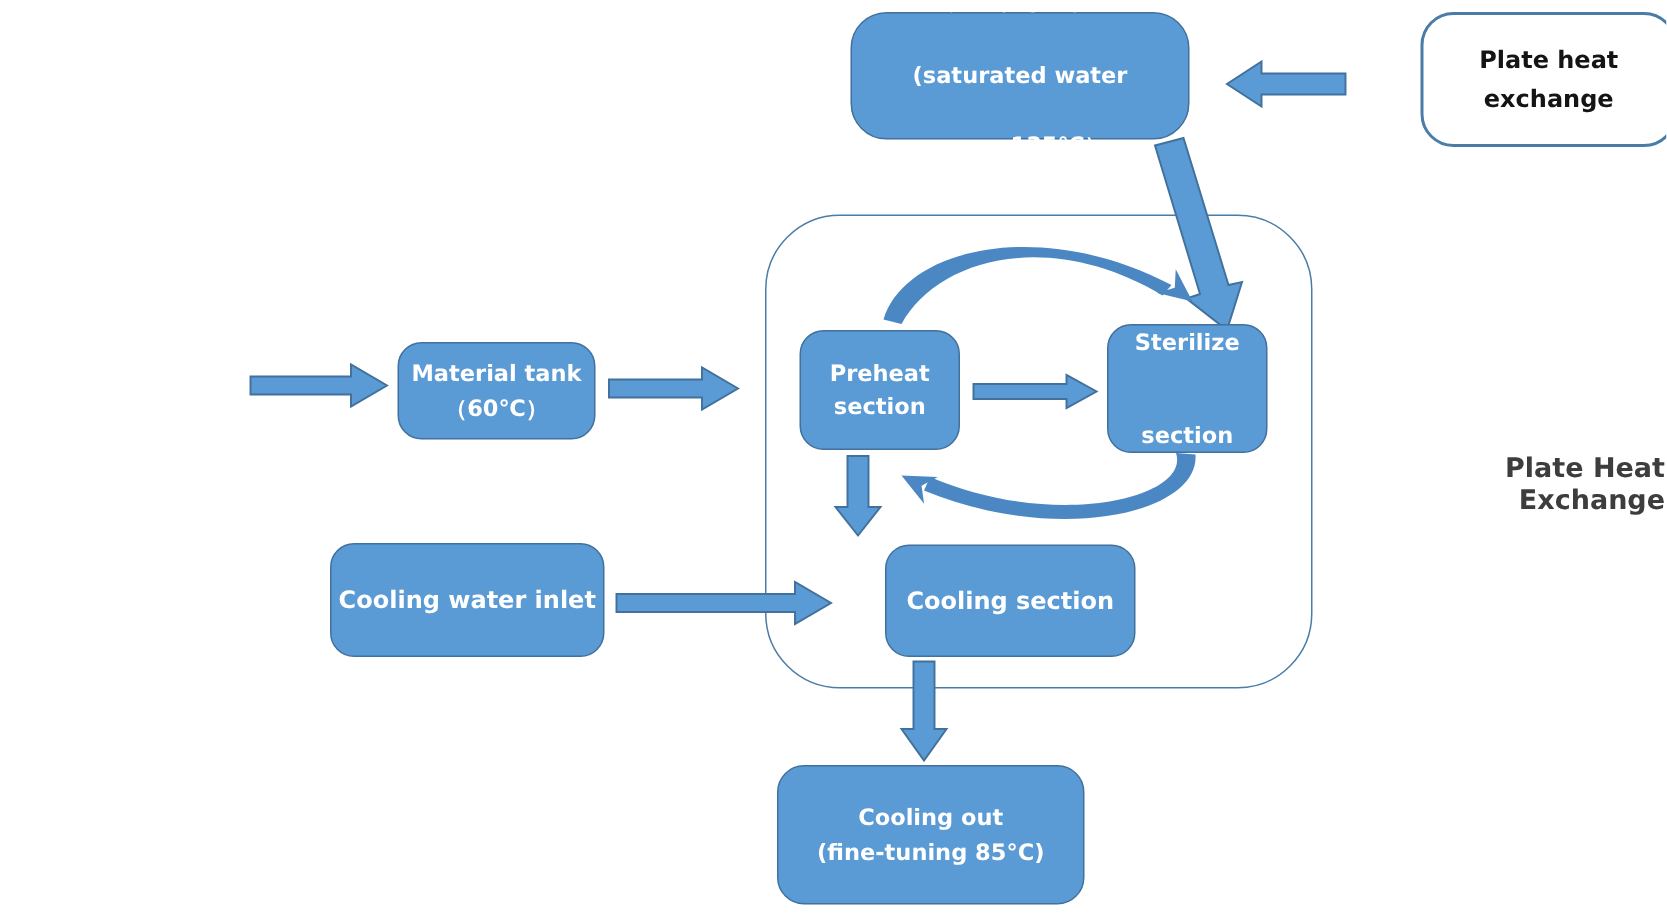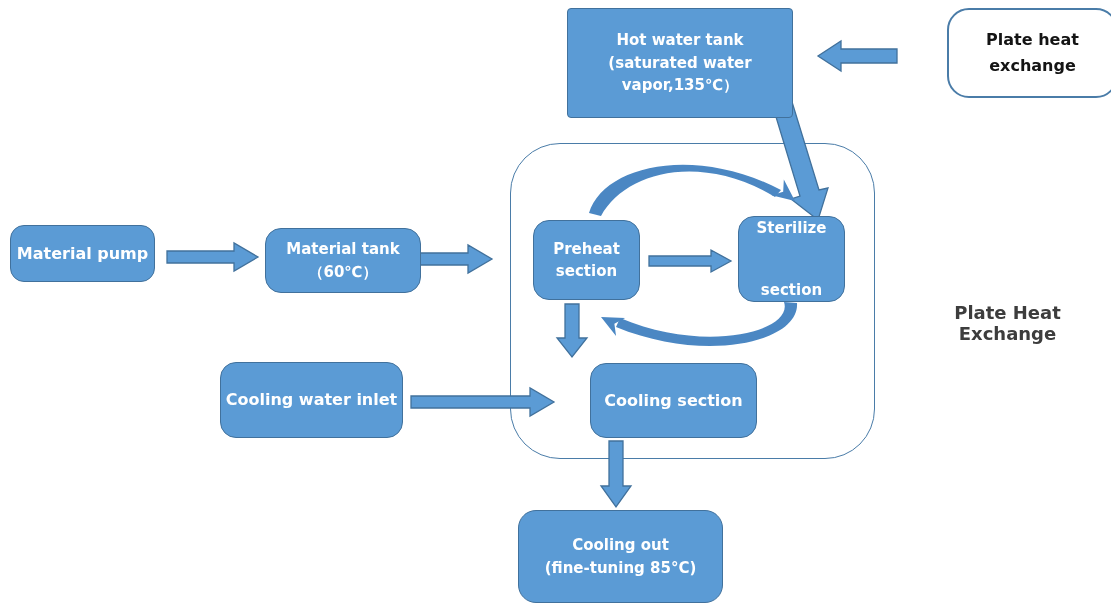--- a/index.html
+++ b/index.html
@@ -15,32 +15,32 @@
   .node{
     position:absolute;background:#5b9bd5;border:1.5px solid #41719c;border-radius:16px;
     color:#ffffff;font-weight:bold;font-size:15px;line-height:1.5;text-align:center;
     display:flex;flex-direction:column;align-items:center;justify-content:center;
     box-sizing:border-box;z-index:3;
   }
   .node--white{
     background:#ffffff;color:#141414;border:2px solid #4a7ca8;border-radius:22px;
     font-size:16px;line-height:1.65;
   }
-  .node--hot{left:567px;top:8px;width:226px;height:110px;border-radius:4px;line-height:1.52;}
+  .node--hot{left:567px;top:8px;width:226px;height:85px;border-radius:24px;line-height:1.52;gap:24px;}
   .node--phe-box{left:912px;top:8px;width:171px;height:90px;margin-left:35px;}
   .node--pump{left:10px;top:225px;width:145px;height:57px;font-size:16px;border-radius:14px;}
-  .node--tank{left:265px;top:228px;width:156px;height:65px;}
+  .node--tank{left:265px;top:228px;width:132px;height:65px;}
   .node--preheat{left:533px;top:220px;width:107px;height:80px;}
   .node--sterilize{left:738px;top:216px;width:107px;height:86px;justify-content:space-between;}
   .node--inlet{left:220px;top:362px;width:183px;height:76px;font-size:16px;}
   .node--cooling{left:558px;top:363px;width:167px;height:75px;font-size:16px;margin-left:32px;}
   .node--out{left:518px;top:510px;width:205px;height:93px;border-radius:18px;}
   .phe-label{
     position:absolute;left:905px;top:302px;width:205px;z-index:3;
-    font-size:18px;font-weight:bold;color:#3d3d3d;text-align:center;
+    font-size:18px;font-weight:bold;color:#3d3d3d;text-align:right;
   }
   .block-arrow{fill:#5b9bd5;stroke:#41719c;stroke-width:1.3;}
   .curve-body{fill:#4b87c3;stroke:none;}
 </style>
 </head>
 <body>
 
 <div class="canvas">
 
   <div class="container-frame"></div>
@@ -74,23 +74,20 @@
     <div>Hot water tank</div>
     <div>(saturated water</div>
     <div>vapor,135℃）</div>
   </div>
 
   <div class="node node--white node--phe-box">
     <div>Plate heat</div>
     <div>exchange</div>
   </div>
 
-  <div class="node node--pump">
-    <div>Material pump</div>
-  </div>
 
   <div class="node node--tank">
     <div>Material tank</div>
     <div>（60℃）</div>
   </div>
 
   <div class="node node--preheat">
     <div>Preheat</div>
     <div>section</div>
   </div>

